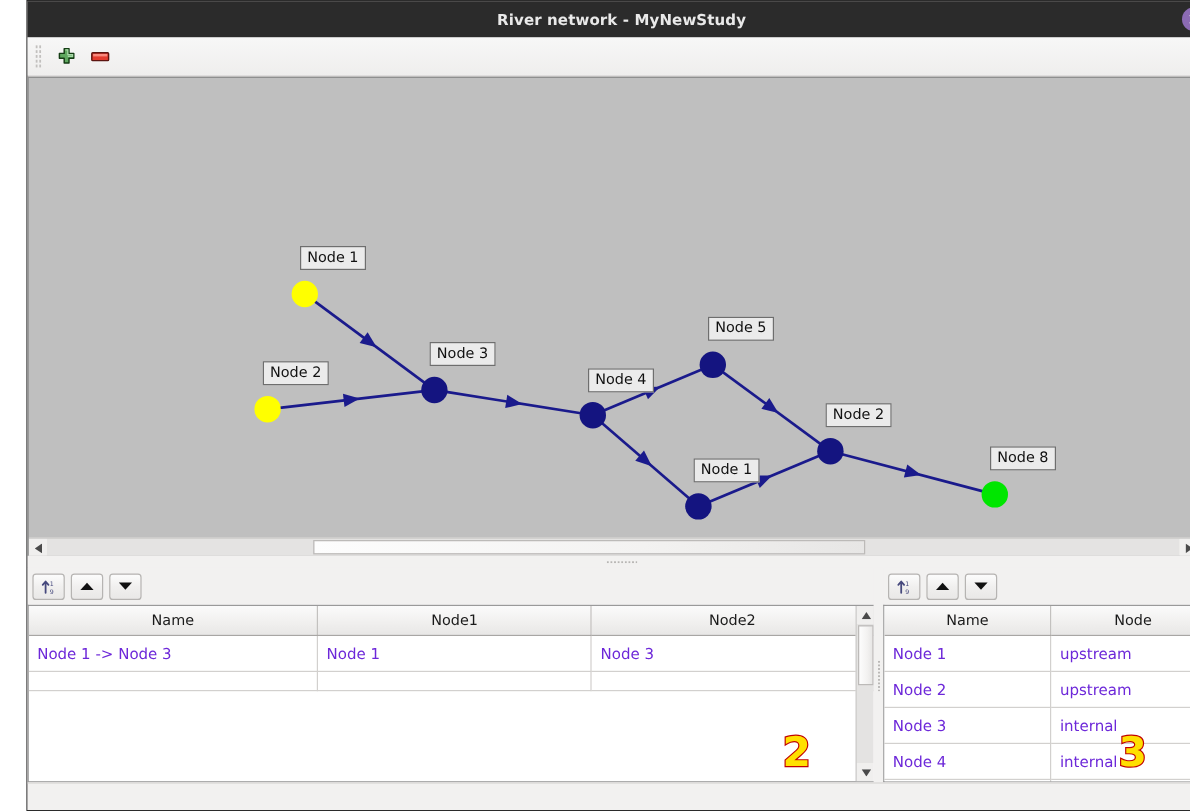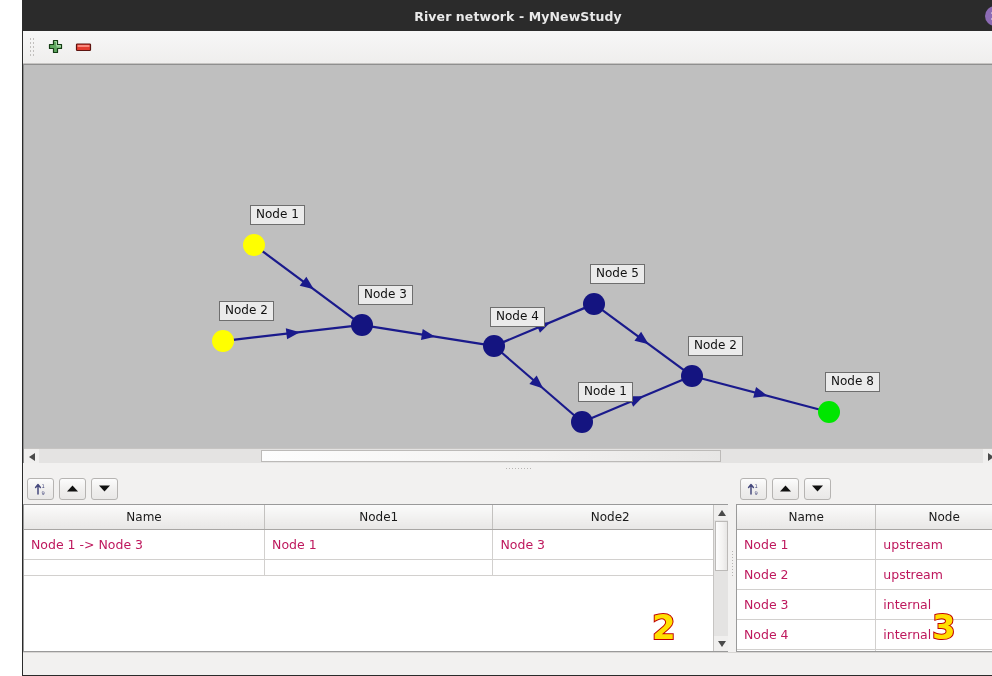--- a/index.html
+++ b/index.html
@@ -258,21 +258,21 @@
     height: 22px;
     text-align: center;
     user-select: none;
     cursor: pointer;
   }
   table.grid td {
     border-right: 1px solid #d2d0ce;
     border-bottom: 1px solid #d2d0ce;
     height: 29px;
     padding: 0 7px;
-    color: #be185d;
+    color: #6d28d9;
     font-size: 12.5px;
     white-space: nowrap;
     overflow: hidden;
     text-overflow: ellipsis;
     background: #ffffff;
     cursor: default;
   }
   table.grid td.empty { height: 15px; }
 
   #statusbar {

